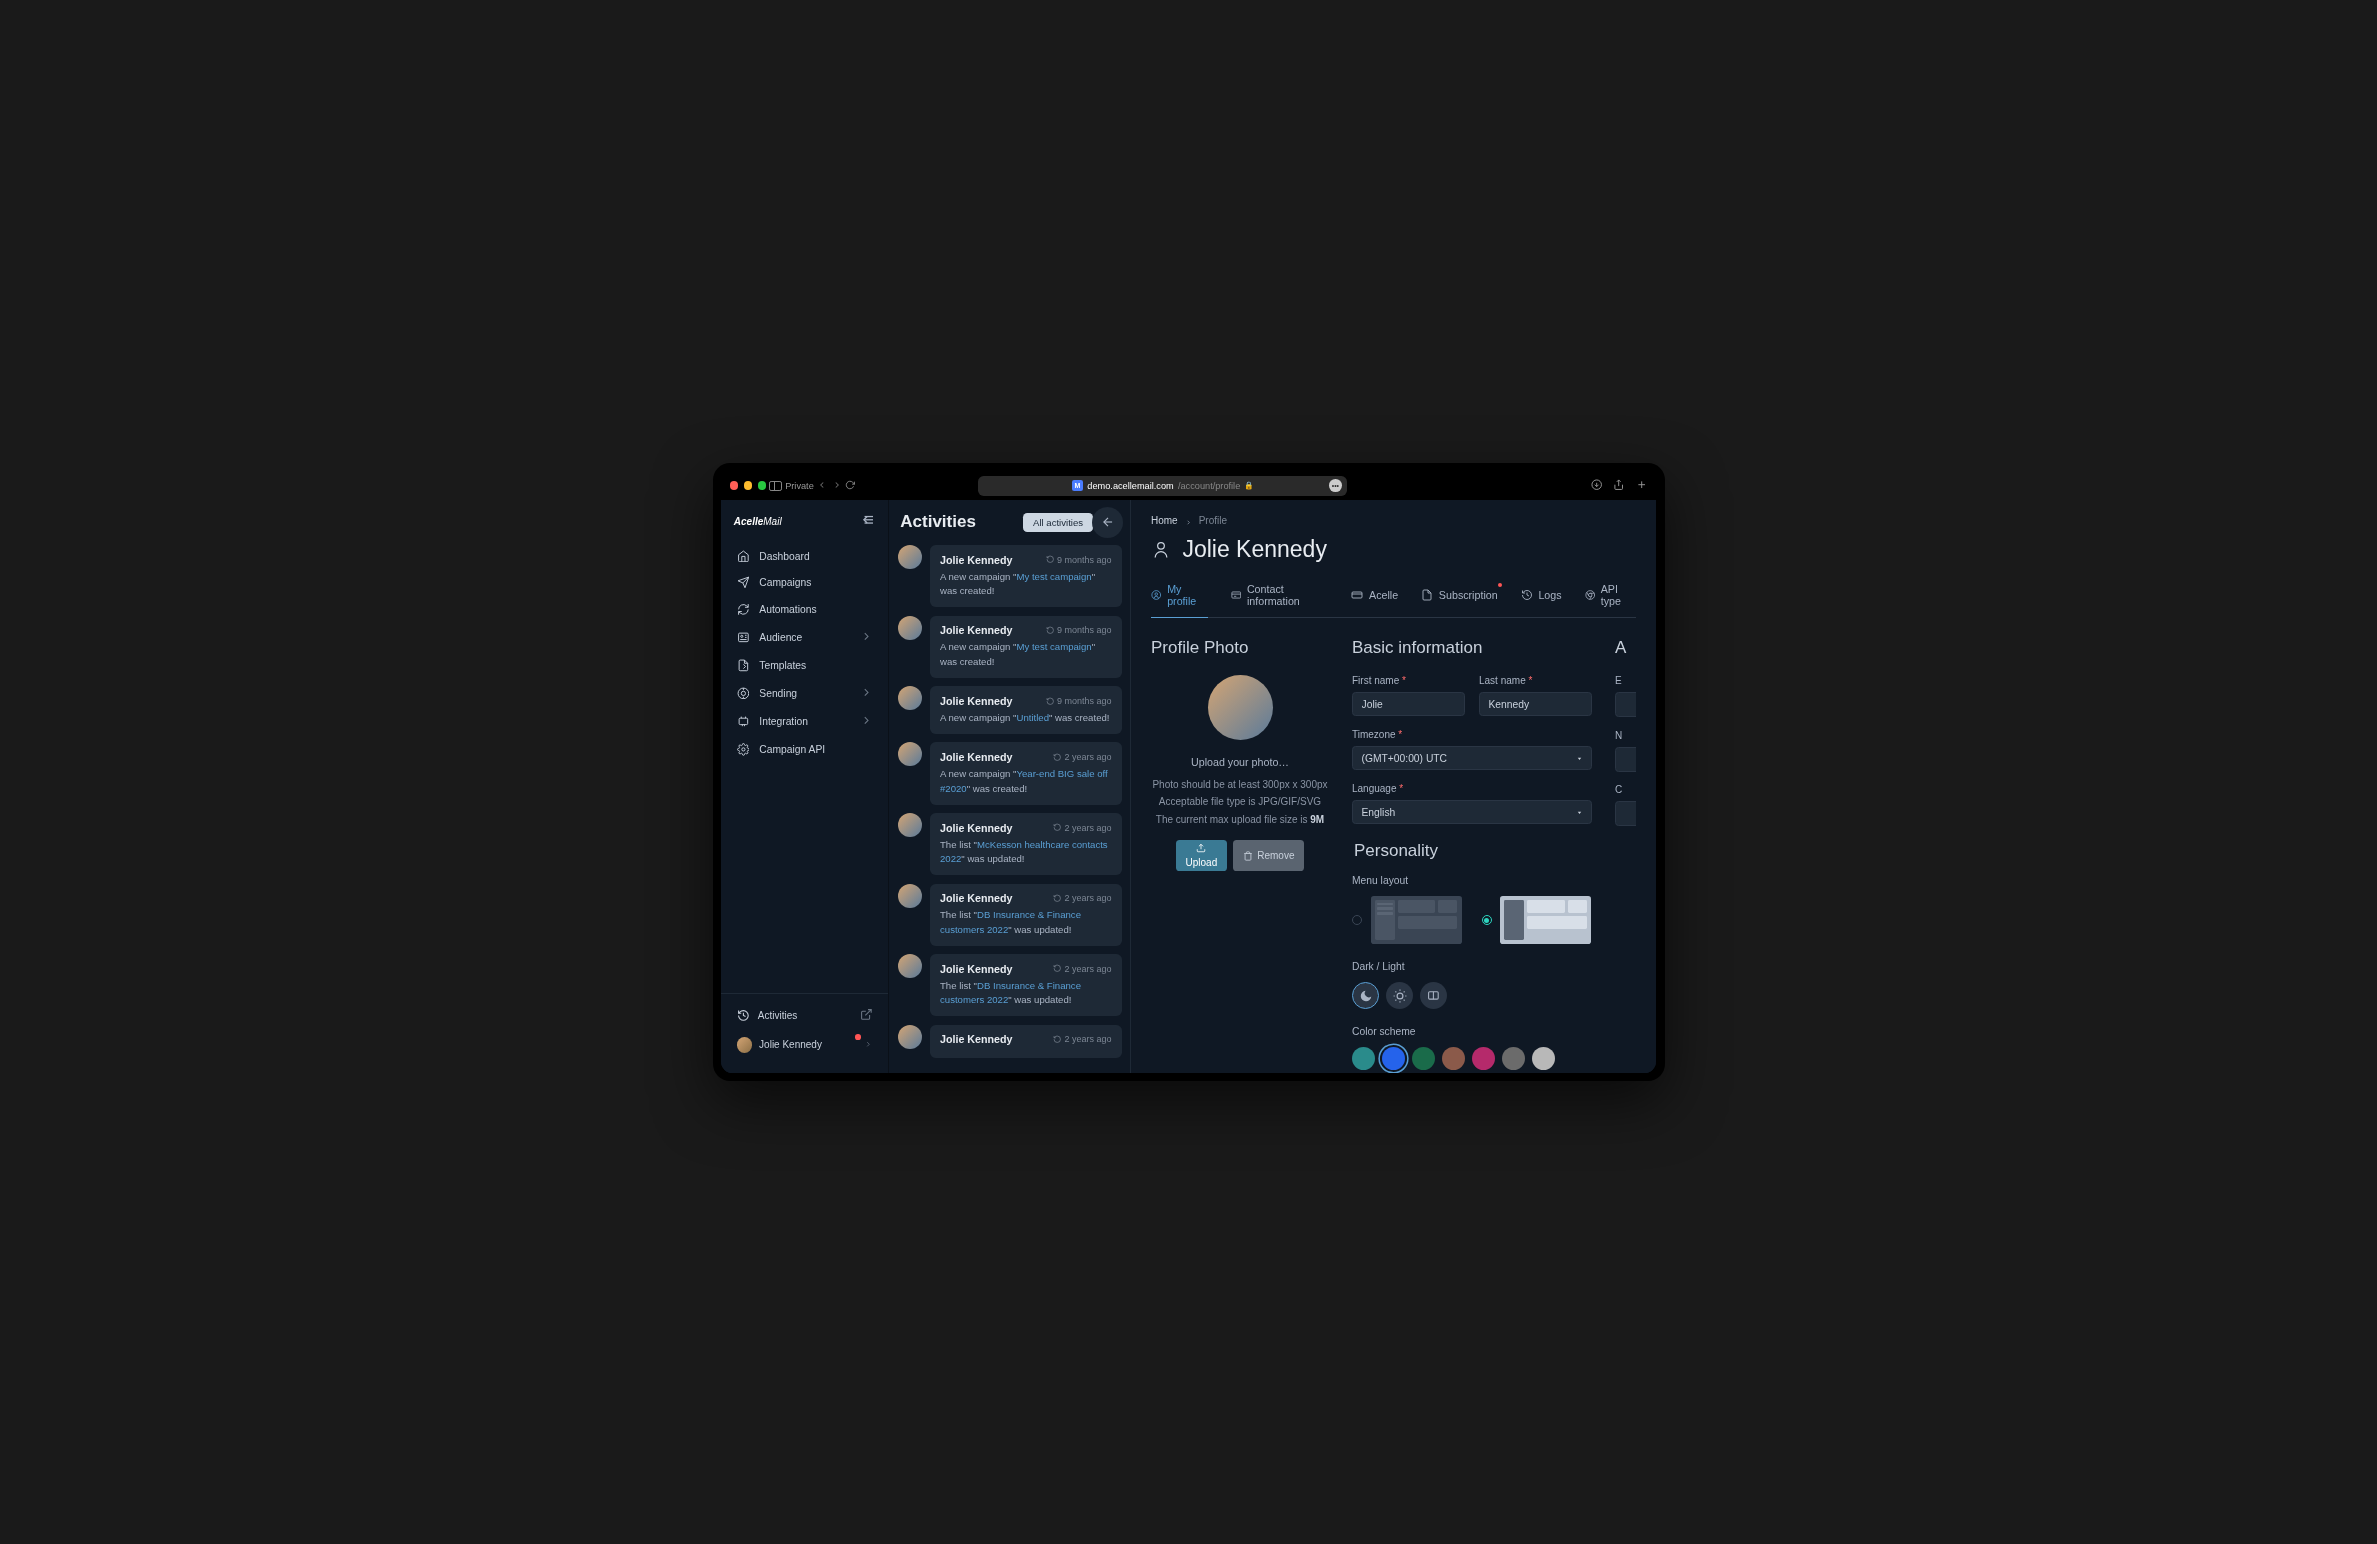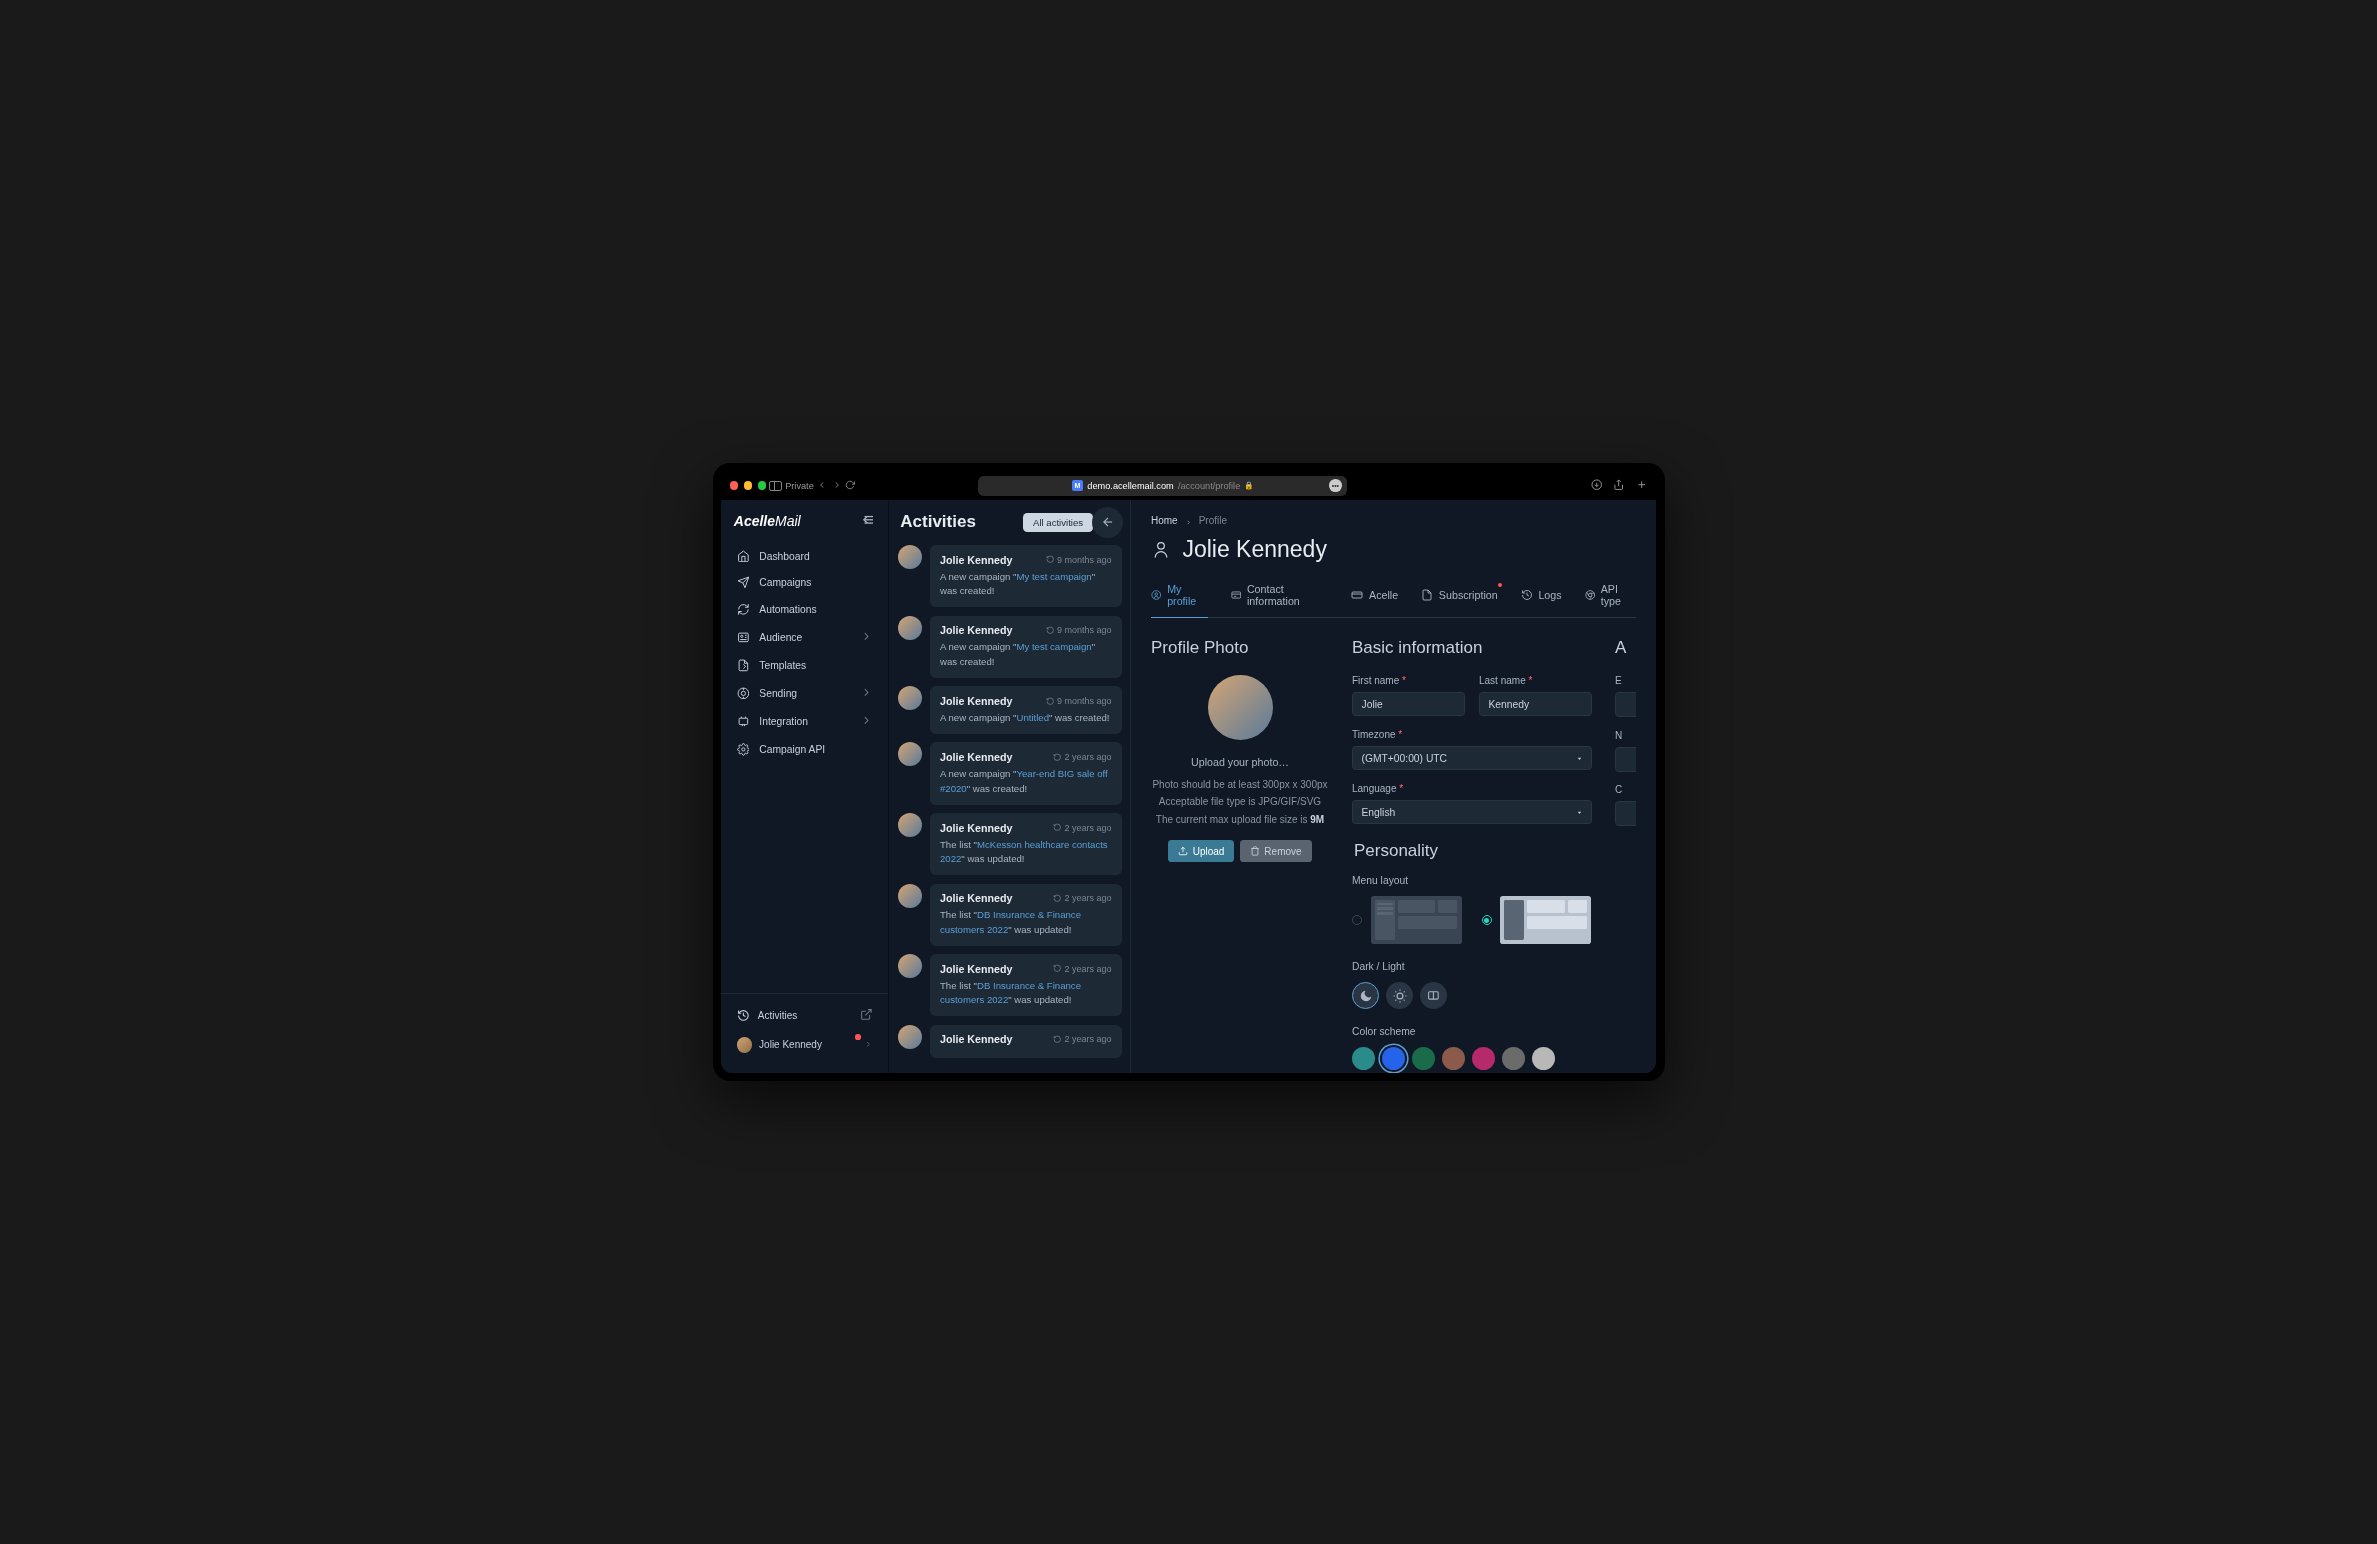--- a/index.html
+++ b/index.html
@@ -20,21 +20,21 @@
 .url-bar { flex: 1; max-width: 369px; margin: 0 auto; background: #2a2a2a; border-radius: 5.7px; height: 20px; display: flex; align-items: center; justify-content: center; gap: 4.3px; color: #ccc; font-size: 9.2px; position: relative; }
 .url-favicon { width: 11.4px; height: 11.4px; background: #4a7cff; border-radius: 2.1px; display: flex; align-items: center; justify-content: center; color: white; font-size: 7px; font-weight: bold; }
 .url-domain { color: #fff; }
 .url-path { color: #888; }
 .lock-icon { color: #888; font-size: 7.8px; }
 .url-ellipsis { position: absolute; right: 5.7px; width: 12.8px; height: 12.8px; border-radius: 50%; background: #ccc; display: flex; align-items: center; justify-content: center; color: #333; font-size: 7px; }
 .browser-actions { display: flex; gap: 11.4px; color: #999; margin-left: auto; }
 .app-container { height: calc(100% - 28px); background: #0f1824; display: flex; border-radius: 0 0 11.4px 11.4px; overflow: hidden; }
 .left-sidebar { width: 167px; background: #0f1824; padding: 12.8px 0; display: flex; flex-direction: column; }
 .logo-row { display: flex; align-items: center; justify-content: space-between; padding: 0 12.8px 12.8px 12.8px; }
-.logo { color: #fff; font-size: 14px; font-style: italic; font-weight: 600; }
+.logo { color: #fff; font-size: 10px; font-style: italic; font-weight: 600; }
 .logo-mail { font-weight: 400; }
 .hamburger { color: #aab4c4; cursor: pointer; }
 .nav-menu { flex: 1; padding: 0 7px; }
 .nav-item { display: flex; align-items: center; gap: 10px; padding: 7px 8.5px; color: #c9d1dc; font-size: 10.3px; border-radius: 4.3px; cursor: pointer; position: relative; }
 .nav-item svg { width: 12.8px; height: 12.8px; flex-shrink: 0; }
 .nav-item-chevron { margin-left: auto; color: #6b7684; }
 .sidebar-footer { padding: 7px 7px 0 7px; border-top: 0.7px solid #1e2936; }
 .footer-item { display: flex; align-items: center; gap: 8.5px; padding: 7px 8.5px; color: #c9d1dc; font-size: 10px; cursor: pointer; position: relative; }
 .footer-item svg { width: 12.8px; height: 12.8px; }
 .ext-link { margin-left: auto; color: #6b7684; }
@@ -72,21 +72,21 @@
 .tab.active { color: #5a9fd4; border-bottom: 1.4px solid #5a9fd4; margin-bottom: -0.7px; }
 .tab-dot { position: absolute; top: 0; right: -4.3px; width: 4.3px; height: 4.3px; border-radius: 50%; background: #ff5555; }
 .content-grid { display: flex; gap: 23px; }
 .photo-section { width: 178px; text-align: center; }
 .section-title { color: #c9d1dc; font-size: 17px; font-weight: 400; margin-bottom: 17px; text-align: left; }
 .profile-photo { width: 65px; height: 65px; border-radius: 50%; background: linear-gradient(135deg, #d4a574, #5a7a9a); margin: 0 auto 15.6px auto; }
 .upload-label { color: #aab4c4; font-size: 10.7px; margin-bottom: 8.5px; }
 .upload-hint { color: #8a94a4; font-size: 10px; line-height: 1.5; margin-bottom: 2.8px; }
 .upload-hint strong { color: #c9d1dc; font-weight: 600; }
 .photo-buttons { display: flex; gap: 5.7px; justify-content: center; margin-top: 12.8px; }
-.btn-upload { background: #3a7a94; color: #fff; padding: 3px 10px; border: none; border-radius: 3.6px; font-size: 10px; cursor: pointer; display: flex; align-items: center; gap: 4.3px; }
+.btn-upload { background: #3a7a94; color: #fff; padding: 3px 10px; border: none; border-radius: 3.6px; font-size: 10px; cursor: pointer; display: flex; align-items: center; gap: 4.3px; flex-direction: column; }
 .btn-remove { background: #5a6470; color: #c9d1dc; padding: 5.7px 10px; border: none; border-radius: 3.6px; font-size: 10px; cursor: pointer; display: flex; align-items: center; gap: 4.3px; }
 .form-section { flex: 1; min-width: 0; }
 .form-row { display: flex; gap: 14px; margin-bottom: 12.8px; }
 .form-group { flex: 1; }
 .form-label { color: #aab4c4; font-size: 10px; margin-bottom: 5.7px; display: block; }
 .required { color: #ff6b6b; }
 .form-input { width: 100%; background: #1e2936; border: 0.7px solid #2a3544; color: #c9d1dc; padding: 5.7px 8.5px; border-radius: 3.6px; font-size: 10.3px; }
 .form-select { width: 100%; background: #1e2936; border: 0.7px solid #2a3544; color: #c9d1dc; padding: 5.7px 8.5px; border-radius: 3.6px; font-size: 10.3px; display: flex; justify-content: space-between; align-items: center; cursor: pointer; }
 .personality-title { color: #c9d1dc; font-size: 17px; font-weight: 400; margin: 17px 0 14px 2px; }
 .sub-label { color: #aab4c4; font-size: 10.3px; margin-bottom: 10px; display: block; }

